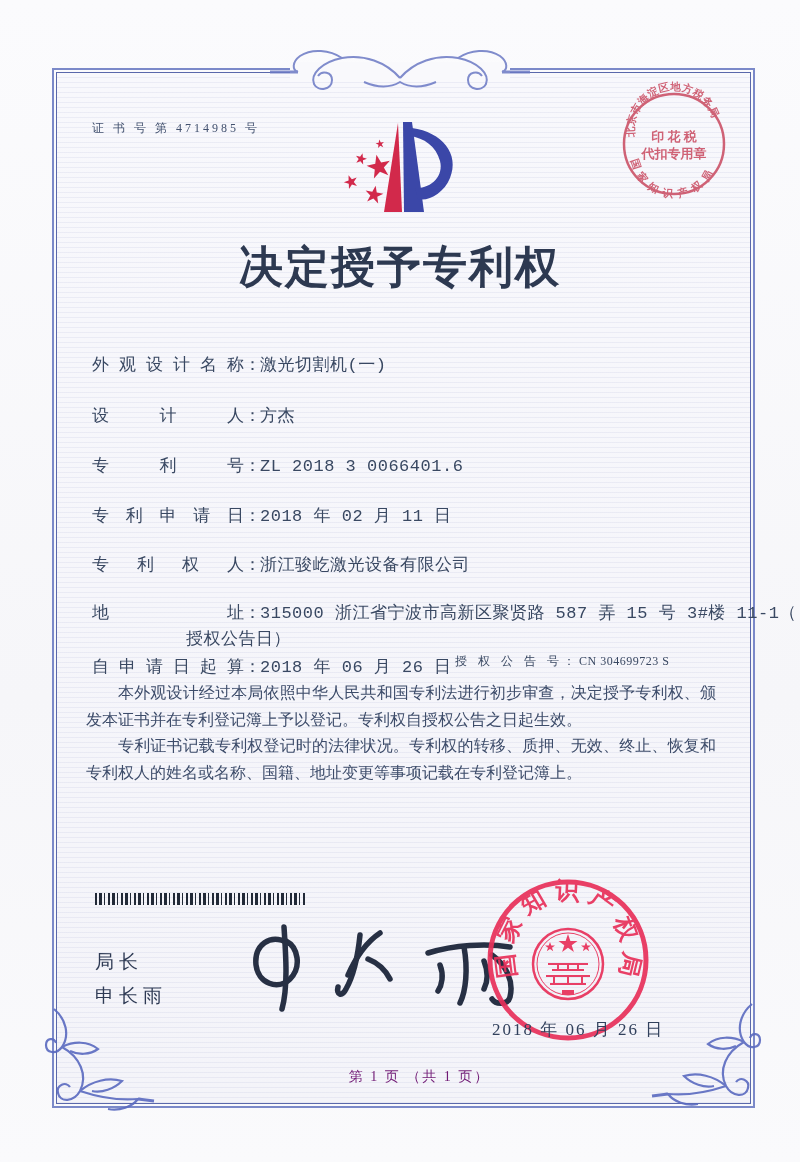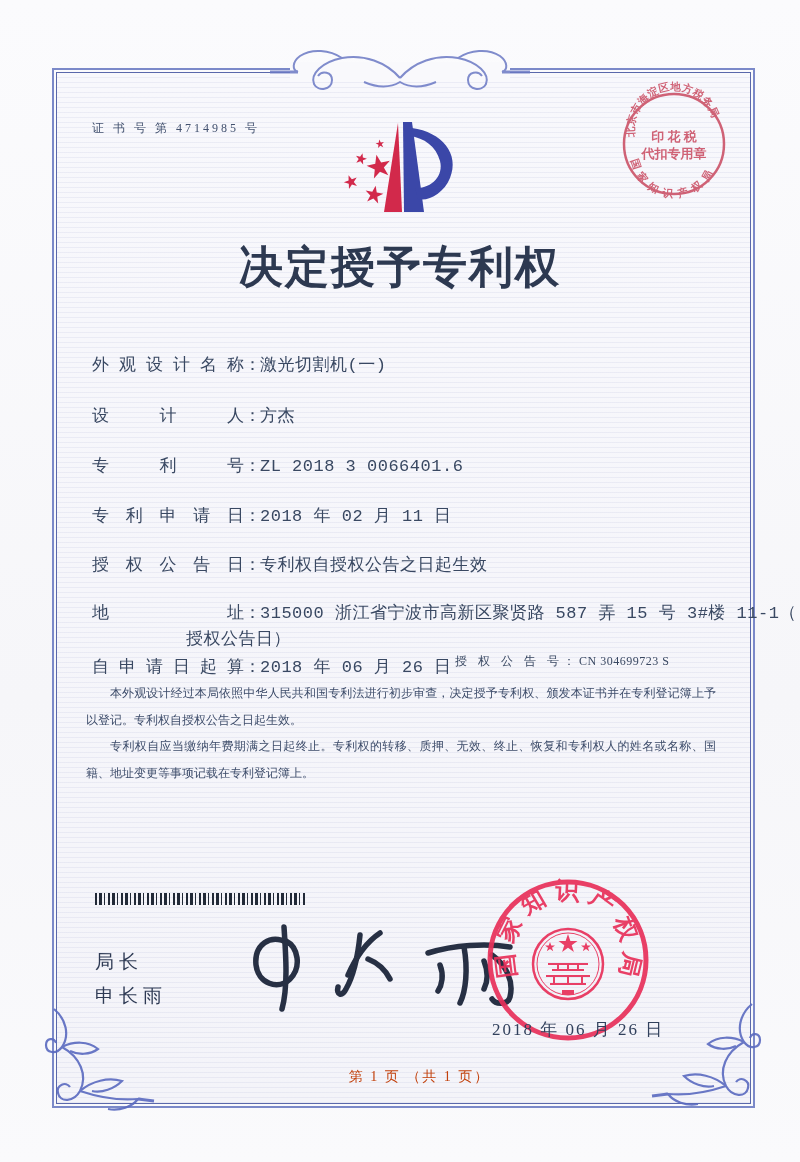--- a/index.html
+++ b/index.html
@@ -25,33 +25,33 @@
     position:absolute; left:0; top:238px; width:800px; text-align:center;
     font-size:44px; font-weight:bold; letter-spacing:2px; color:#2d3951;
   }
   .row { position:absolute; left:92px; width:624px; font-size:17px; color:#394862; white-space:nowrap;font-family:Liberation Mono, monospace; }
   .lbl { display:inline-block; width:152px; text-align:justify; text-align-last:justify; vertical-align:top; }
   .colon { display:inline-block; width:16px; }
   .val { letter-spacing:0.5px; }
   .addr-l2 { position:absolute; left:94px; top:26px; letter-spacing:0.5px; }
   .grant-right { position:absolute; left:455px; top:653px; font-size:12px; color:#394862; white-space:nowrap; }
   .grant-right .glbl { letter-spacing:4px; }
-  .paras { position:absolute; left:86px; top:680px; width:630px; font-size:12px; line-height:26.5px;
+  .paras { position:absolute; left:86px; top:680px; width:630px; font-size:16px; line-height:26.5px;
            color:#3d4c6a; text-align:justify; }
   .paras p { text-indent:2em; }
   .barcode { position:absolute; left:95px; top:893px; width:212px; height:12px;
     background:repeating-linear-gradient(90deg,#222a38 0 2px,transparent 2px 4px,#222a38 4px 7px,transparent 7px 9px,#222a38 9px 10px,transparent 10px 13px); }
   .director { position:absolute; left:95px; top:945px; font-size:19px; letter-spacing:5px; color:#2e3a54;
               font-family:Liberation Sans, sans-serif; line-height:34px; }
   .signature { position:absolute; left:228px; top:915px; }
   .seal { position:absolute; left:480px; top:872px; }
   .seal-date { position:absolute; left:492px; top:1018px; font-size:17px; letter-spacing:2px; color:#31405c; }
   .tax-stamp { position:absolute; left:574px; top:44px; }
   .footer { position:absolute; left:0; top:1068px; width:800px; text-align:center;
-            font-size:14px; letter-spacing:2px; color:#c2410c;padding-left:39px; }
+            font-size:14px; letter-spacing:2px; color:#701a75;padding-left:39px; }
   .flourish { position:absolute; }
   .fl-bl { left:36px; top:1005px; }
   .fl-br { left:650px; top:1000px; transform:scaleX(-1); }
   .ornament { position:absolute; left:268px; top:42px; }
   svg { display:block; }
 </style>
 </head>
 <body>
 
 <div class="frame-outer">
@@ -137,36 +137,36 @@
 <div class="row" style="top:404px">
   <span class="lbl">设计人</span><span class="colon">：</span><span class="val">方杰</span>
 </div>
 <div class="row" style="top:454px">
   <span class="lbl">专利号</span><span class="colon">：</span><span class="val">ZL 2018 3 0066401.6</span>
 </div>
 <div class="row" style="top:504px">
   <span class="lbl">专利申请日</span><span class="colon">：</span><span class="val">2018 年 02 月 11 日</span>
 </div>
 <div class="row" style="top:553px">
-  <span class="lbl">授权公告日</span><span class="colon">：</span><span class="val">专利权自授权公告之日起生效</span>
+  <span class="lbl">专利权人</span><span class="colon">：</span><span class="val">浙江骏屹激光设备有限公司</span>
 </div>
 <div class="row" style="top:601px">
   <span class="lbl">地址</span><span class="colon">：</span><span class="val">315000 浙江省宁波市高新区聚贤路 587 弄 15 号 3#楼 11-1（</span>
   <span class="addr-l2">授权公告日）</span>
 </div>
 <div class="row" style="top:655px">
   <span class="lbl">自申请日起算</span><span class="colon">：</span><span class="val">2018 年 06 月 26 日</span>
 </div>
 <div class="grant-right">
   <span class="glbl">授 权 公 告 号</span><span class="colon">：</span><span class="val">CN 304699723 S</span>
 </div>
 
 <div class="paras">
   <p>本外观设计经过本局依照中华人民共和国专利法进行初步审查，决定授予专利权、颁发本证书并在专利登记簿上予以登记。专利权自授权公告之日起生效。</p>
-  <p>专利权自应当缴纳年费期满之日起终止。专利权的转移、质押、无效、终止、恢复和专利权人的姓名或名称、国籍、地址变更等事项记载在专利登记簿上。</p>
+  <p>专利证书记载专利权登记时的法律状况。专利权的转移、质押、无效、终止、恢复和专利权人的姓名或名称、国籍、地址变更等事项记载在专利登记簿上。</p>
 </div>
 
 <div class="barcode"></div>
 
 <div class="director">
   <div>局长</div>
   <div>申长雨</div>
 </div>
 
 <svg class="signature" width="330" height="100" viewBox="0 0 330 100">

